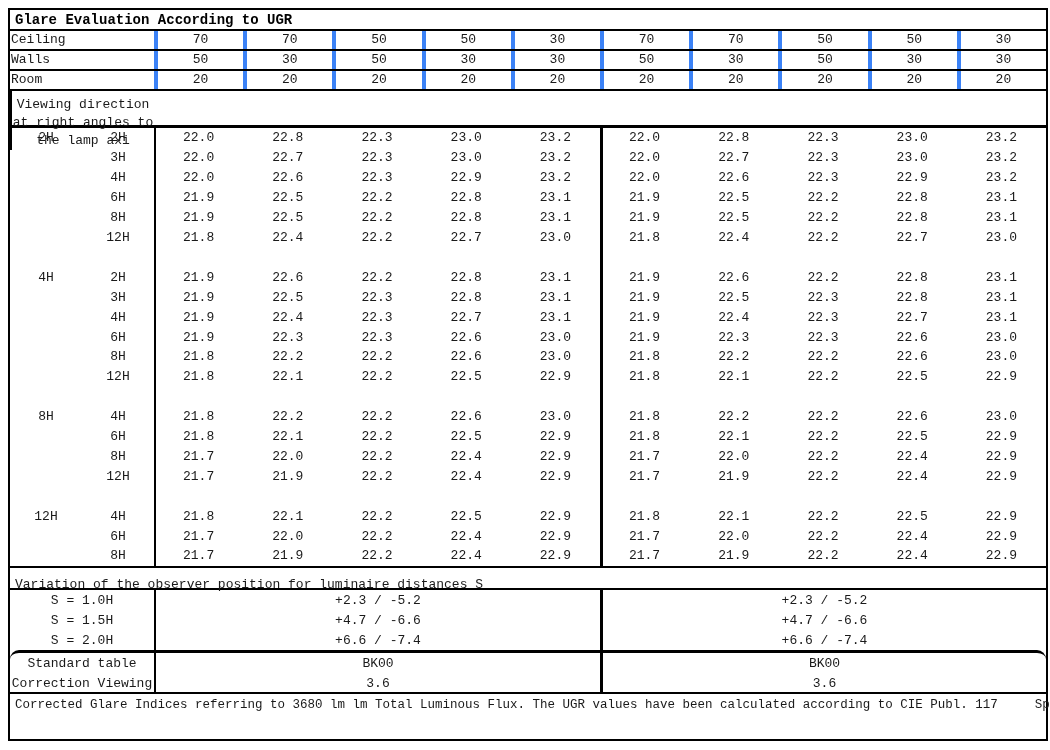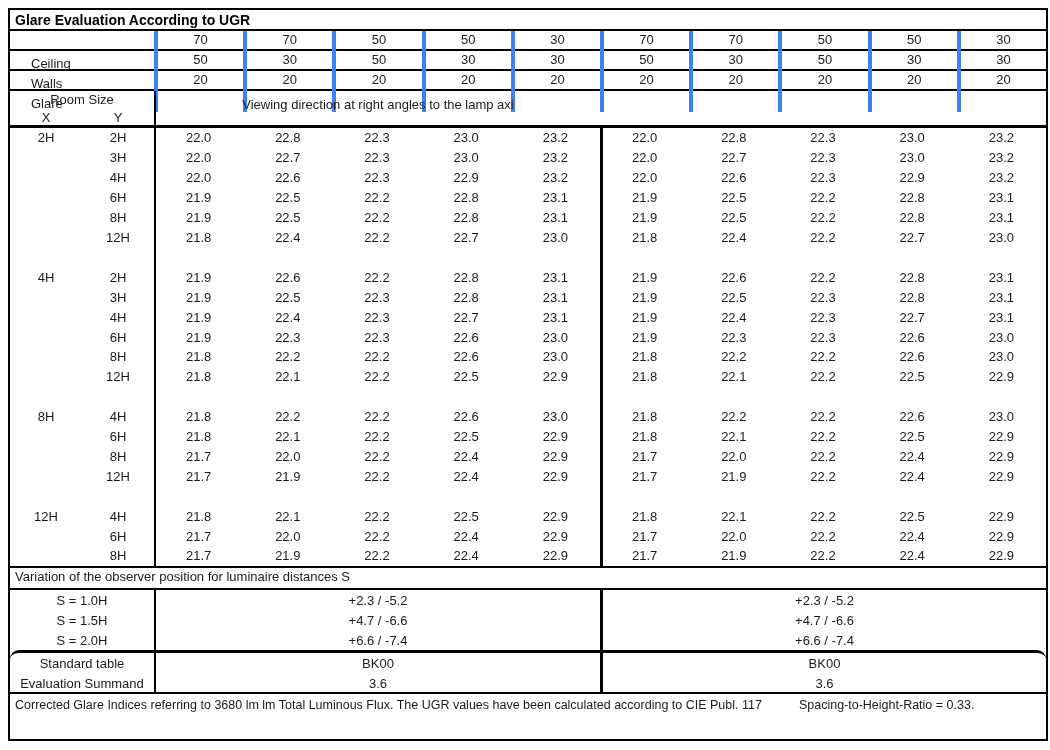--- a/index.html
+++ b/index.html
@@ -1,54 +1,54 @@
 <!DOCTYPE html>
 <html><head>
 <meta charset="utf-8">
 <style>
   html,body { margin:0; padding:0; background:#fff; }
   * { box-sizing:border-box; }
   .sheet {
     position:relative; width:830px; height:750px; background:#ffffff;
-    font-family:Liberation Sans, sans-serif; color:#1a1a1a;
+    font-family:Liberation Mono, monospace; color:#1a1a1a;
   }
   .ugr-table {
     position:absolute; left:8px; top:8px; width:1040px;
     border:2px solid #000; background:#fff;
   }
   .title-row {
     height:21px; border-bottom:2px solid #000;
     font-size:14px; font-weight:bold; color:#000;
     padding:2px 0 0 5px; line-height:17px;
   }
   .surface-row {
     display:grid; grid-template-columns:144px repeat(10,1fr);
     height:20px; border-bottom:2px solid #000; font-size:13px;
   }
-  .surface-row .label { padding-left:21px; line-height:17px;margin-top:24px; }
+  .surface-row .label { padding-left:1px; line-height:17px; }
   .surface-row .val { text-align:center; line-height:17px; border-left:4px solid #3b82f6; }
   .header-row {
     display:grid; grid-template-columns:144px 446px 446px;
     height:37px; border-bottom:3px solid #000; font-size:13px;
   }
   .rs-cell { display:flex; flex-direction:column; }
   .rs-line1 { text-align:center; line-height:18px; }
   .rs-line2 { display:grid; grid-template-columns:1fr 1fr; line-height:17px; }
   .rs-line2 span { text-align:center; }
   .group-head { border-left:2px solid #000; text-align:center; padding-top:5px; line-height:18px; }
   .group-head.right { border-left:2px solid #000; }
   .body { position:relative; height:438px; display:flex; flex-direction:column; font-size:13px; }
   .vline { position:absolute; top:0; bottom:0; background:#000; }
   .vline.v1 { left:144px; width:2px; }
   .vline.v2 { left:590px; width:3px; }
   .body-row { flex:1; display:grid; grid-template-columns:72px 72px repeat(10,1fr); align-items:center; }
   .body-row span { text-align:center; }
   .variation-row {
     height:24px; border-top:2px solid #000; border-bottom:2px solid #000;
-    font-size:13px; padding:0 0 0 5px; line-height:18px;
+    font-size:13px; padding:8px 0 0 5px; line-height:18px;
   }
   .s-row, .summary-row {
     display:grid; grid-template-columns:144px 446px 446px;
     height:20px; font-size:13px; align-items:center;
   }
   .s-row .cell, .summary-row .cell { text-align:center; line-height:17px; }
   .s-row .merged, .summary-row .merged { border-left:2px solid #000; line-height:17px; height:100%; display:flex; align-items:center; justify-content:center; }
   .s-row .merged.right, .summary-row .merged.right { border-left:3px solid #000; }
   .summary-section { border-top:3px solid #000;border-radius:9px; }
   .footer-box {
@@ -87,42 +87,35 @@
           <div class="val">50</div>
           <div class="val">30</div>
           <div class="val">30</div>
           <div class="val">50</div>
           <div class="val">30</div>
           <div class="val">50</div>
           <div class="val">30</div>
           <div class="val">30</div>
         </div>
         <div class="surface-row">
-          <div class="label">Glare</div>
+          <div class="label">Room</div>
           <div class="val">20</div>
           <div class="val">20</div>
           <div class="val">20</div>
           <div class="val">20</div>
           <div class="val">20</div>
           <div class="val">20</div>
           <div class="val">20</div>
           <div class="val">20</div>
           <div class="val">20</div>
           <div class="val">20</div>
         </div>
       </div>
 
     <div class="header-row">
-      <div class="rs-cell">
-        <div class="rs-line1">Room Size</div>
-        <div class="rs-line2">
-          <span>X</span>
-          <span>Y</span>
-        </div>
-      </div>
       <div class="group-head">Viewing direction at right angles to the lamp axi</div>
     </div>
 
     <div class="body">
       <div class="vline v1"></div>
       <div class="vline v2"></div>
     <div class="body-row">
           <span class="xcell">2H</span>
           <span class="ycell">2H</span>
           <span class="vcell">22.0</span>
@@ -413,21 +406,21 @@
         </div>
       </div>
 
     <div class="summary-section">
         <div class="summary-row">
           <div class="cell">Standard table</div>
           <div class="merged">BK00</div>
           <div class="merged right">BK00</div>
         </div>
         <div class="summary-row">
-          <div class="cell">Evaluation Summand</div>
+          <div class="cell">Correction Viewing</div>
           <div class="merged">3.6</div>
           <div class="merged right">3.6</div>
         </div>
       </div>
 
   </div>
 
   <div class="footer-box">
     <div class="footer-line">
       <span>Corrected Glare Indices referring to 3680 lm lm Total Luminous Flux. The UGR values have been calculated according to CIE Publ. 117</span>

